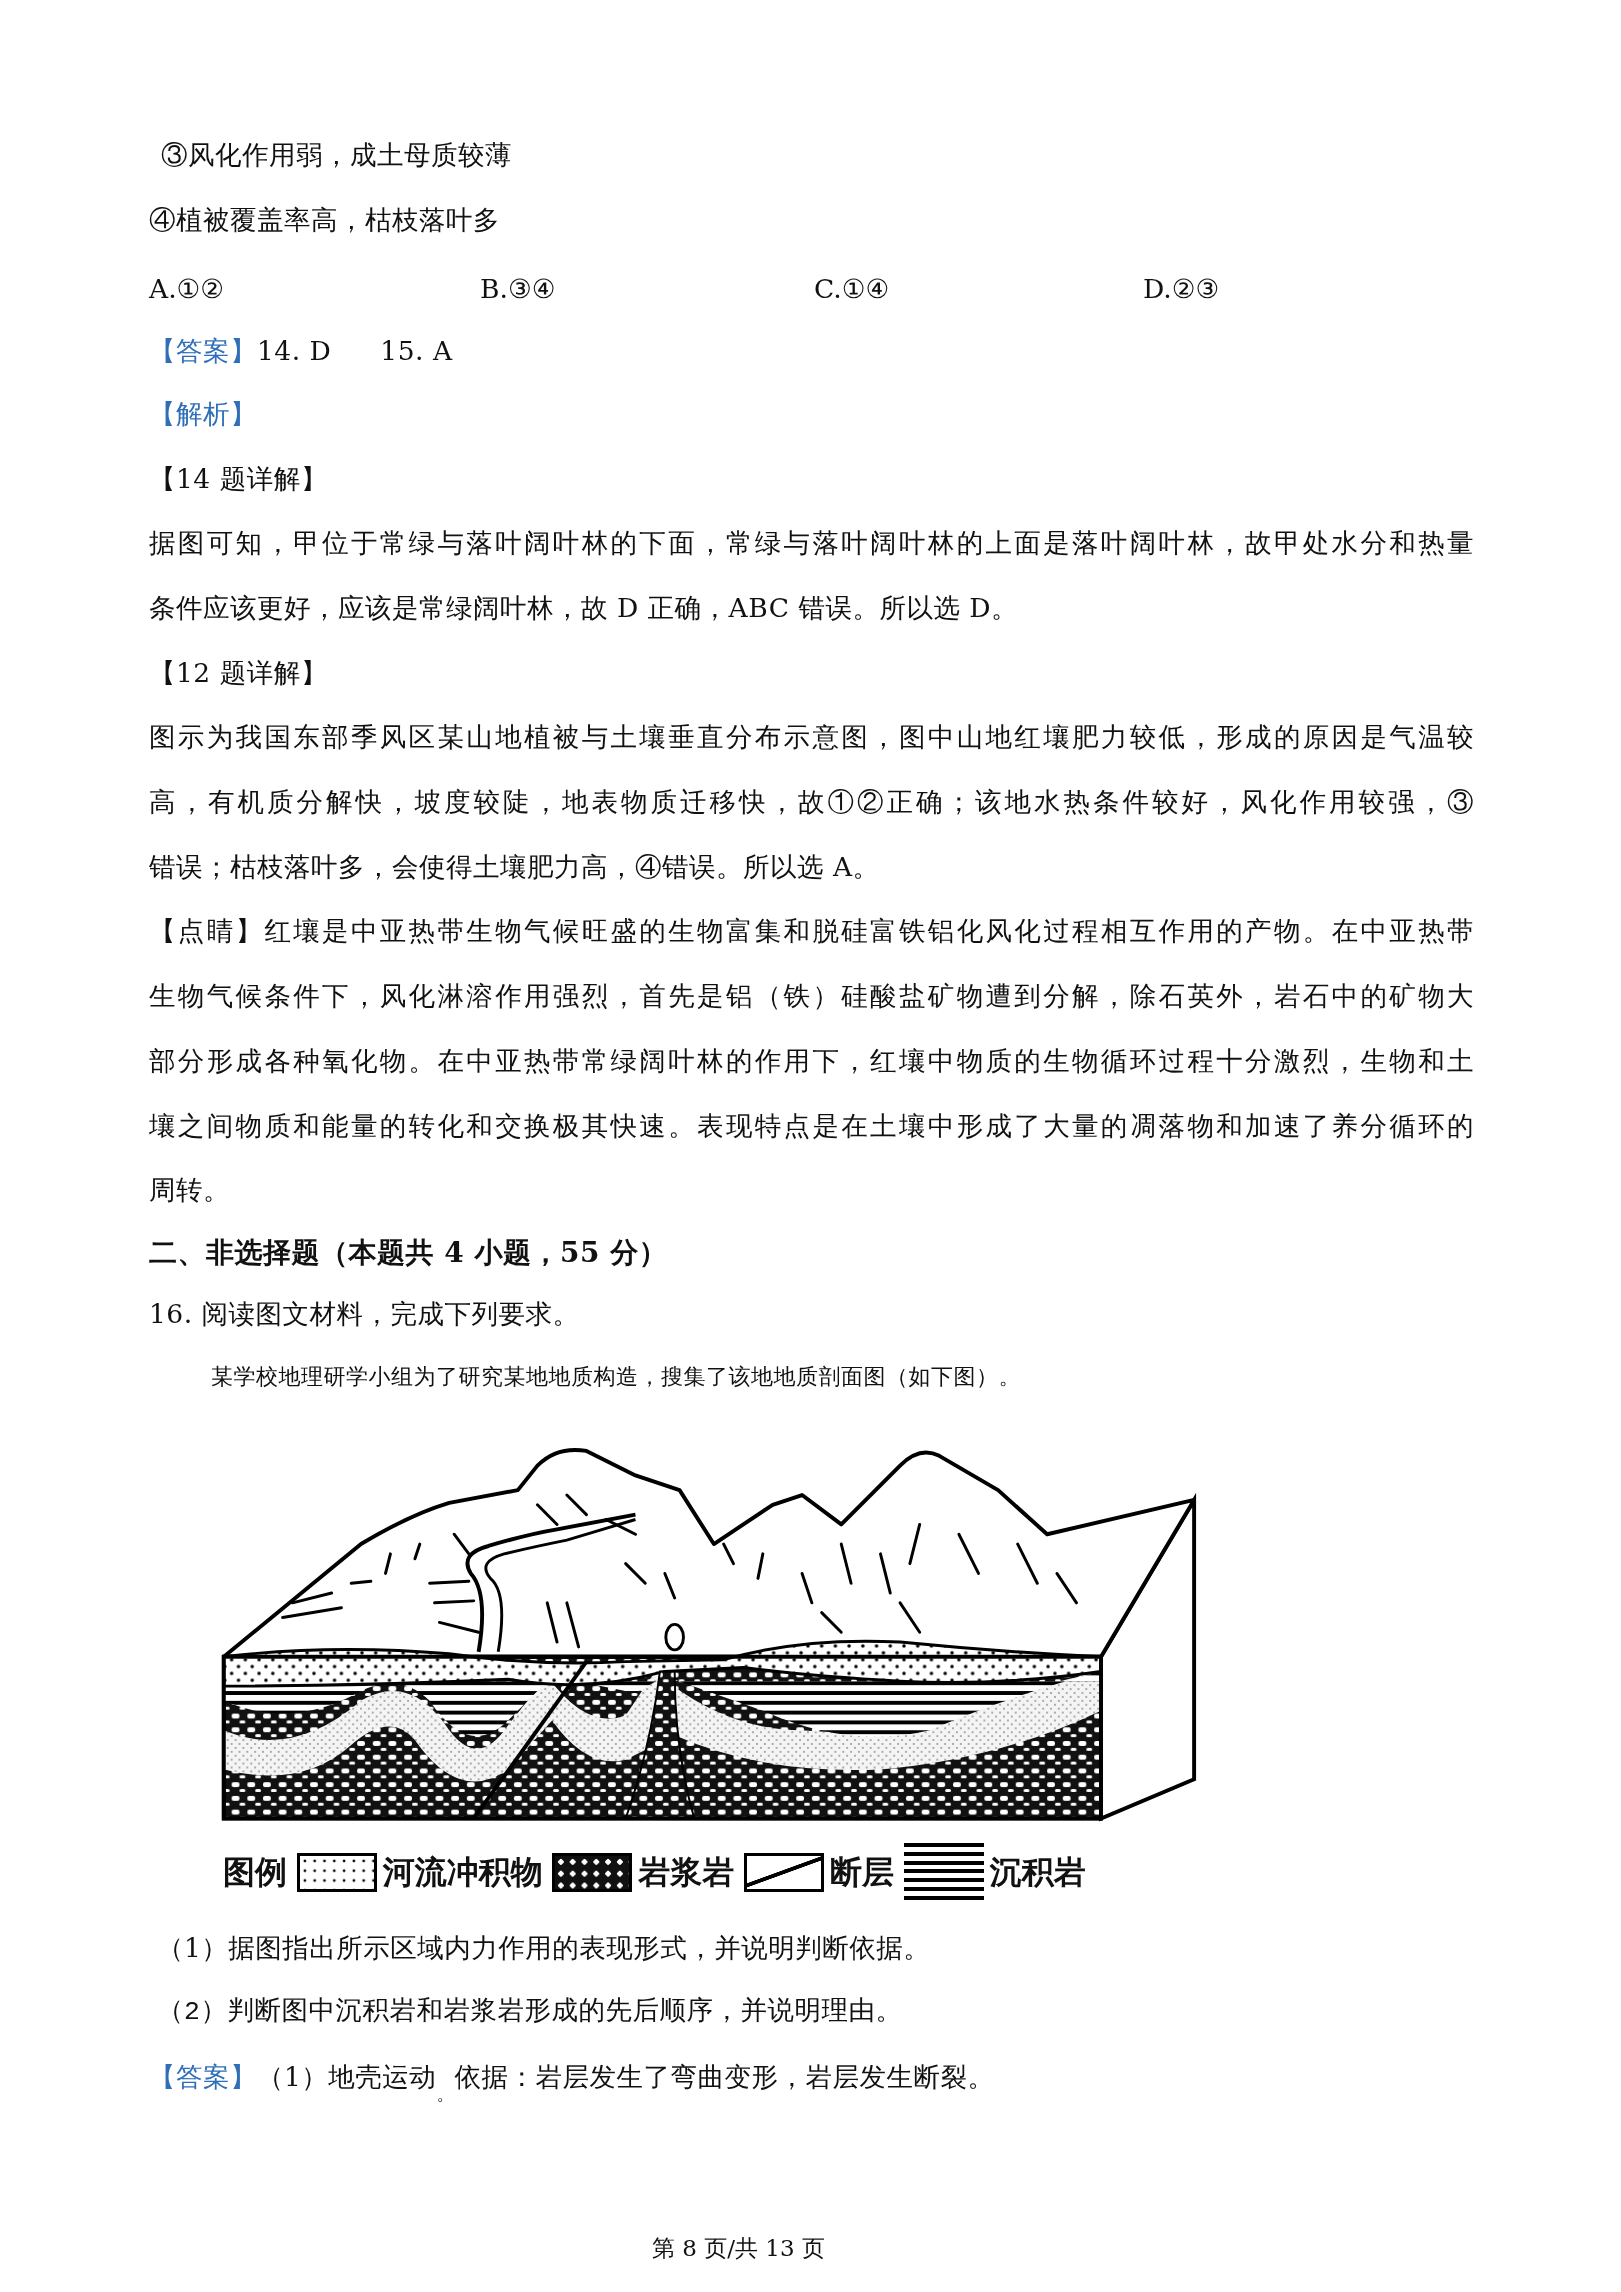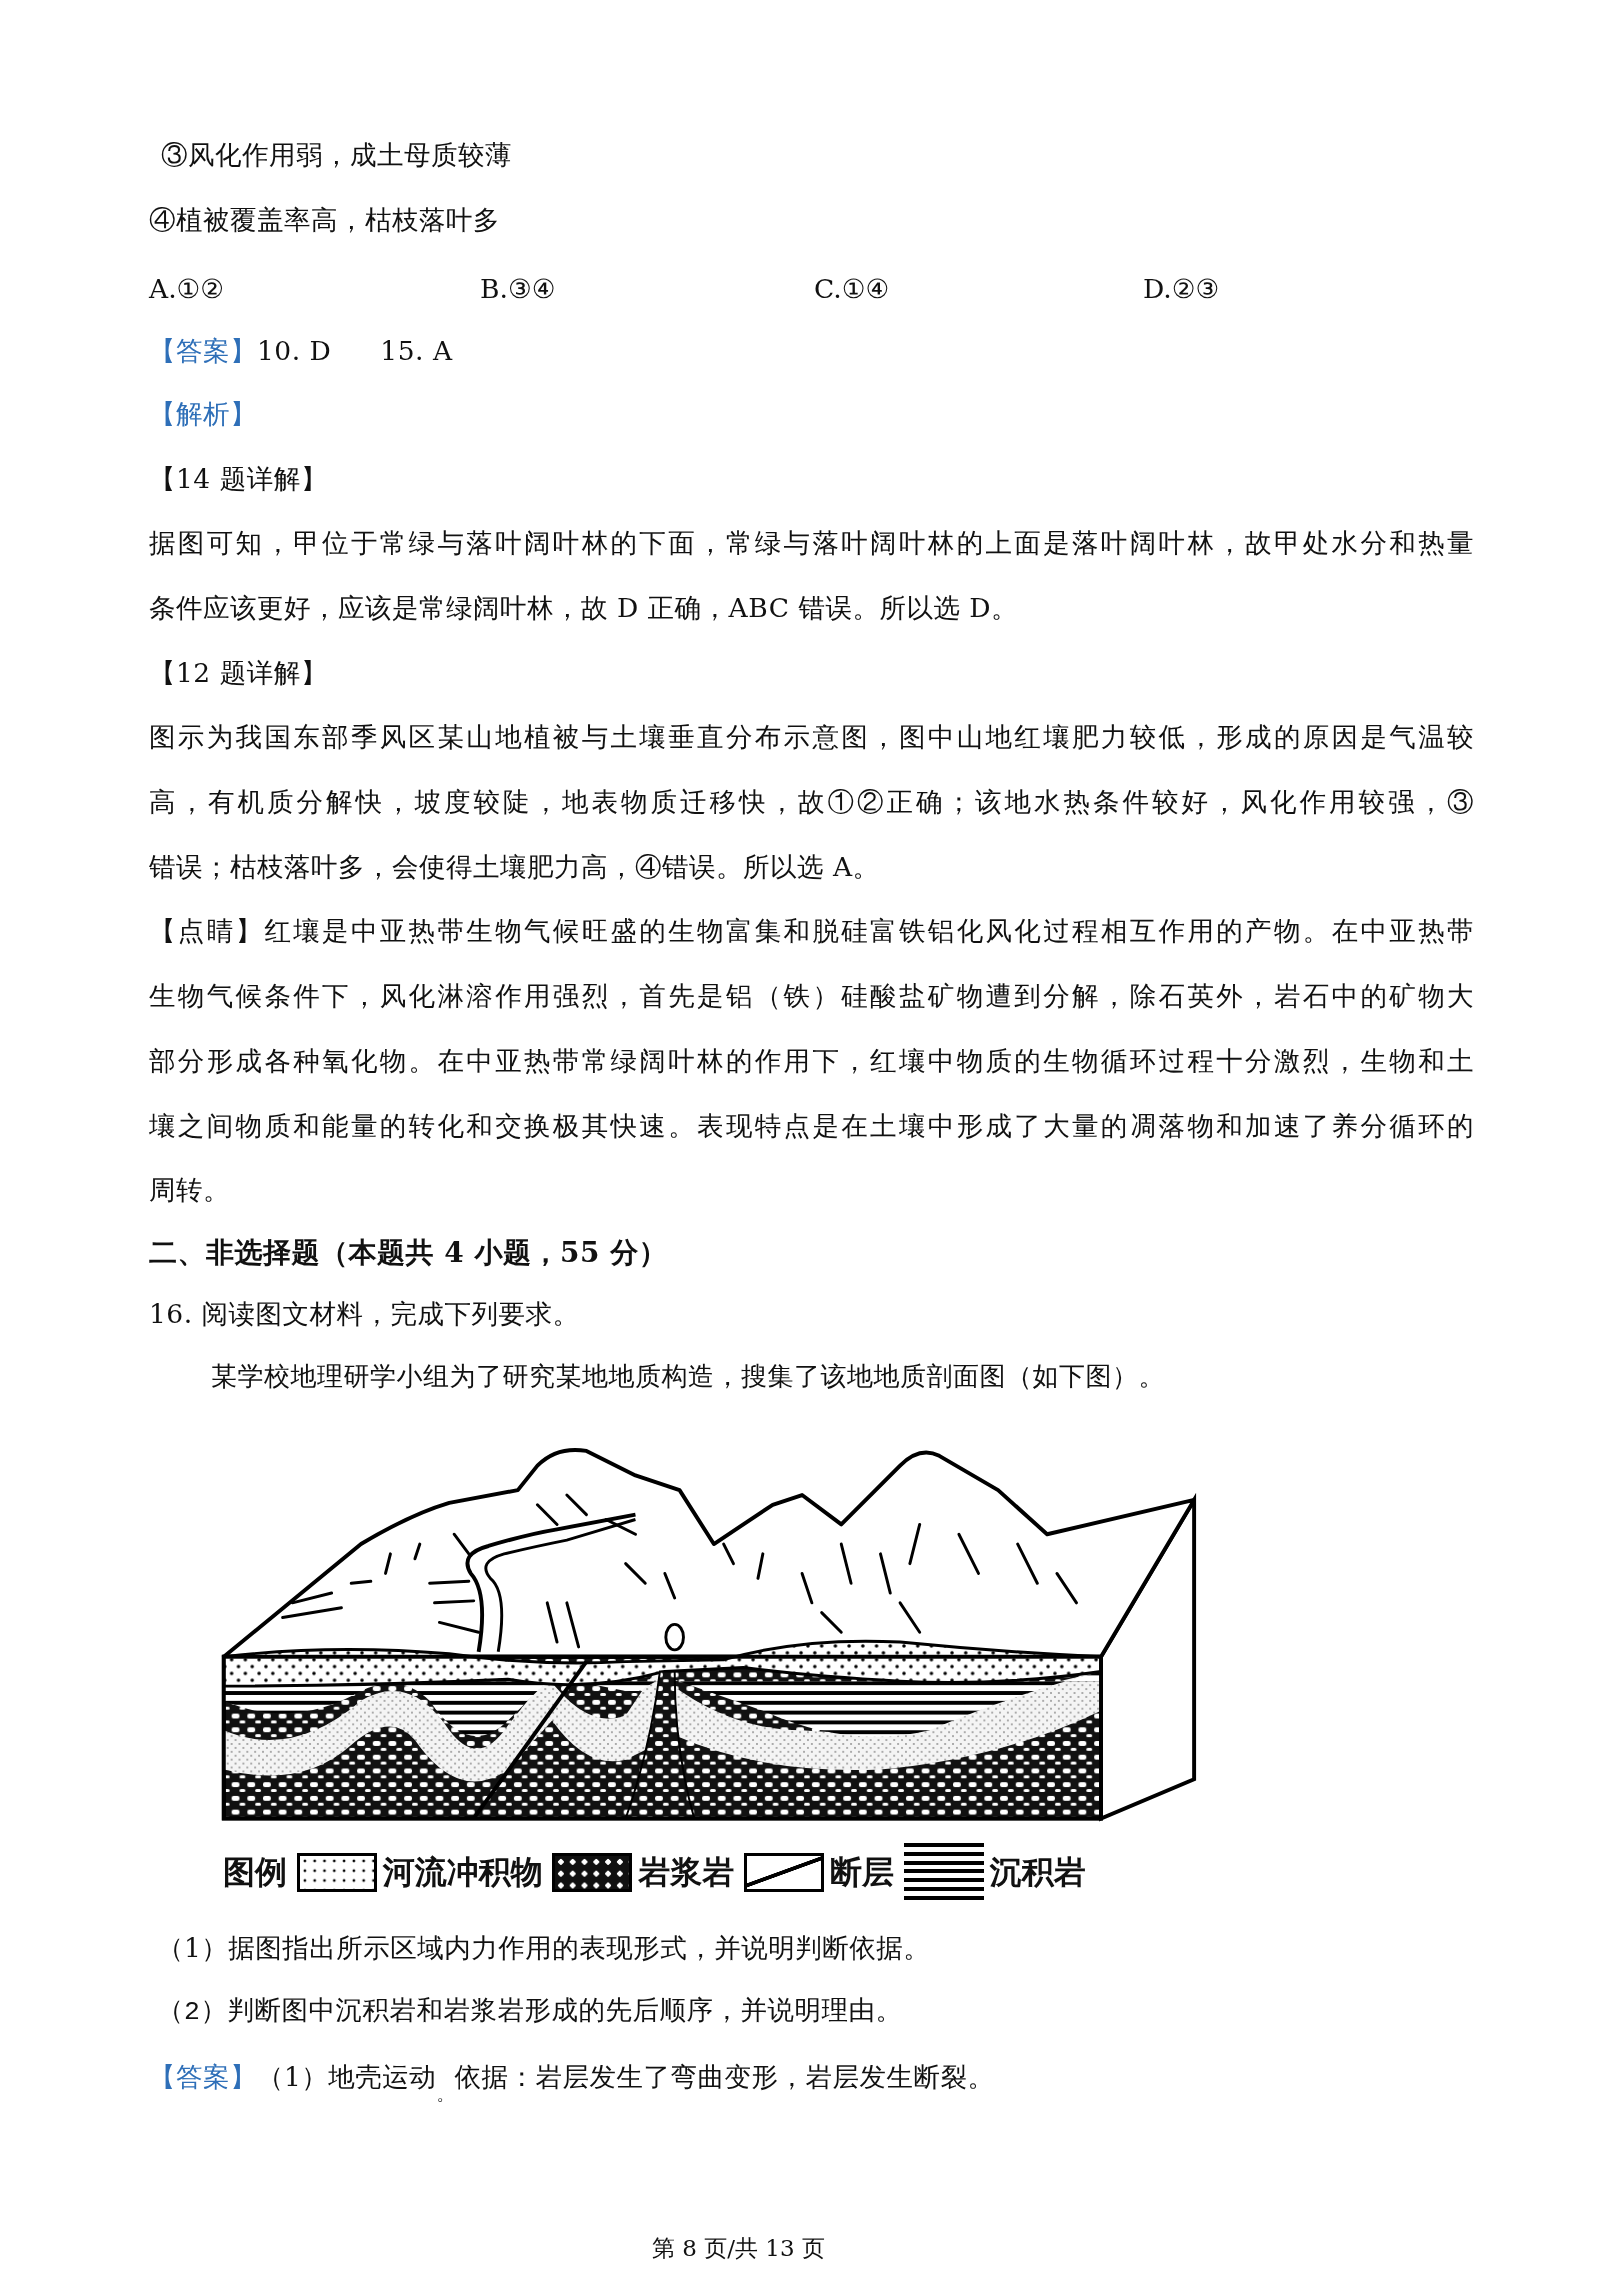--- a/index.html
+++ b/index.html
@@ -29,21 +29,21 @@
   <span>B.</span><span>③④</span>
 </div>
 <div class="opt" style="left:814px; top:272px;">
   <span>C.</span><span>①④</span>
 </div>
 <div class="opt" style="left:1143px; top:272px;">
   <span>D.</span><span>②③</span>
 </div>
 
 <div class="line" style="top:334px;">
-  <span class="blue">【答案】</span><span>10. D</span><span style="display:inline-block;width:49px;"></span><span>15. A</span>
+  <span class="blue">【答案】</span><span>14. D</span><span style="display:inline-block;width:49px;"></span><span>15. A</span>
 </div>
 
 <div class="line blue" style="top:397px;">【解析】</div>
 
 <div class="line" style="top:462px;">【14 题详解】</div>
 <div class="line wide" style="top:526px;">据图可知，甲位于常绿与落叶阔叶林的下面，常绿与落叶阔叶林的上面是落叶阔叶林，故甲处水分和热量</div>
 <div class="line" style="top:591px;">条件应该更好，应该是常绿阔叶林，故 D 正确，ABC 错误。所以选 D。</div>
 
 <div class="line" style="top:656px;">【12 题详解】</div>
 <div class="line wide" style="top:720px;">图示为我国东部季风区某山地植被与土壤垂直分布示意图，图中山地红壤肥力较低，形成的原因是气温较</div>
@@ -53,21 +53,21 @@
 <div class="line wide" style="top:914px;">
   <span>【点睛】</span><span>红壤是中亚热带生物气候旺盛的生物富集和脱硅富铁铝化风化过程相互作用的产物。在中亚热带</span>
 </div>
 <div class="line wide" style="top:979px;">生物气候条件下，风化淋溶作用强烈，首先是铝（铁）硅酸盐矿物遭到分解，除石英外，岩石中的矿物大</div>
 <div class="line wide" style="top:1044px;">部分形成各种氧化物。在中亚热带常绿阔叶林的作用下，红壤中物质的生物循环过程十分激烈，生物和土</div>
 <div class="line wide" style="top:1109px;">壤之间物质和能量的转化和交换极其快速。表现特点是在土壤中形成了大量的凋落物和加速了养分循环的</div>
 <div class="line" style="top:1173px;">周转。</div>
 
 <div class="line bold" style="top:1236px; font-size:28px;">二、非选择题（本题共 4 小题，55 分）</div>
 <div class="line" style="top:1297px;">16. 阅读图文材料，完成下列要求。</div>
-<div class="line" style="top:1360px; left:211px; font-size:26px;text-align:right;">某学校地理研学小组为了研究某地地质构造，搜集了该地地质剖面图（如下图）。</div>
+<div class="line" style="top:1360px; left:211px; font-size:22px;text-align:right;">某学校地理研学小组为了研究某地地质构造，搜集了该地地质剖面图（如下图）。</div>
 
 <svg id="figure" viewBox="0 0 1006 475">
   <defs>
     <pattern id="pDots" width="14" height="14" patternUnits="userSpaceOnUse">
       <rect width="14" height="14" fill="#fff"></rect>
       <circle cx="4" cy="4" r="1.8" fill="#000"></circle>
       <circle cx="11" cy="11" r="1.8" fill="#000"></circle>
     </pattern>
     <pattern id="pFine" width="8" height="8" patternUnits="userSpaceOnUse">
       <rect width="8" height="8" fill="#f4f4f4"></rect>

